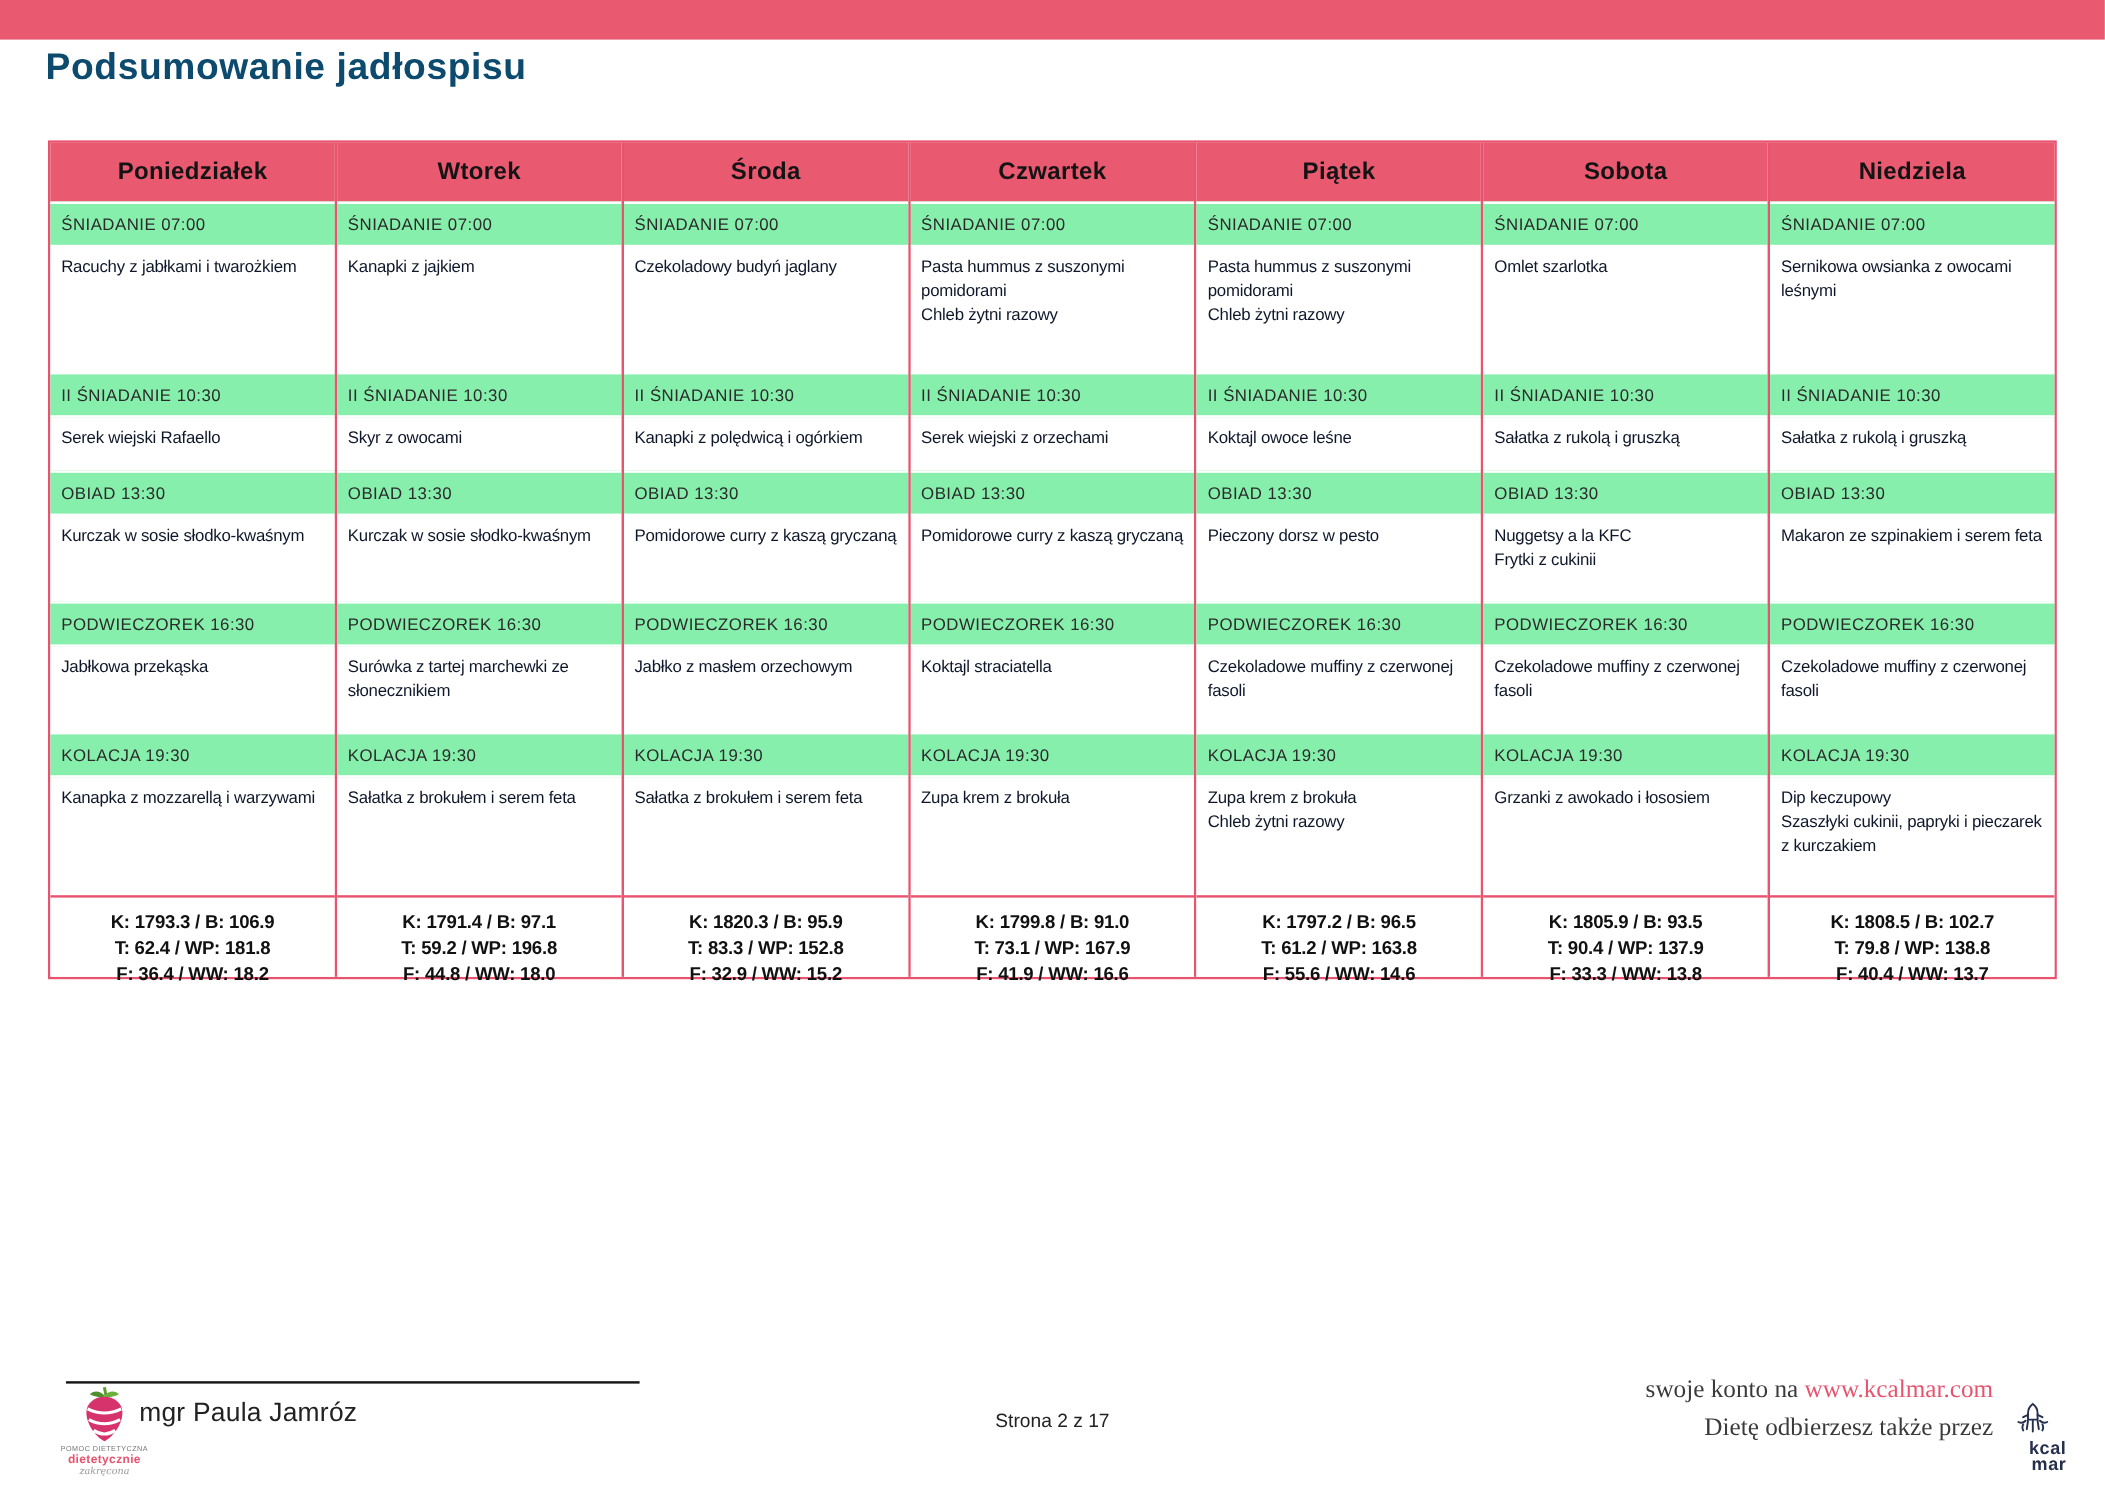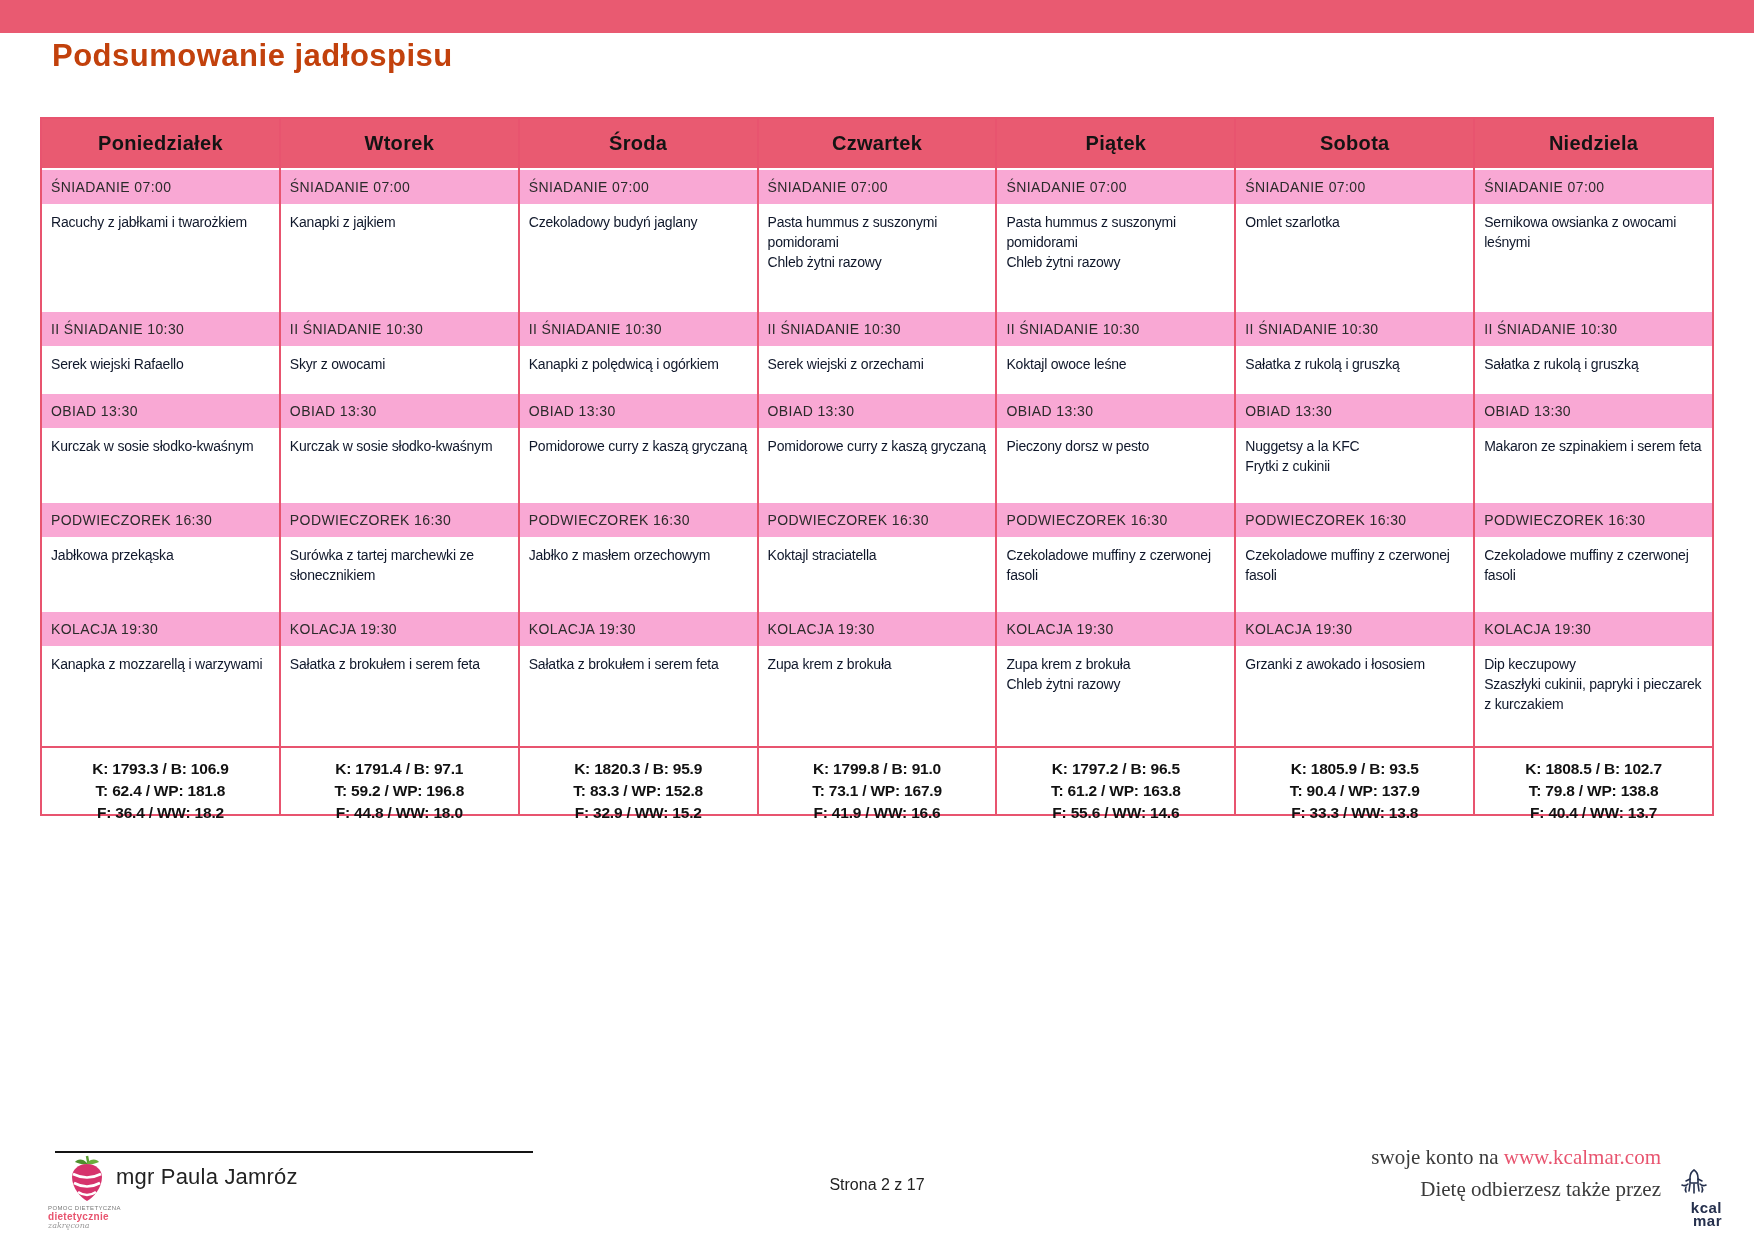--- a/index.html
+++ b/index.html
@@ -3,60 +3,60 @@
 <meta charset="utf-8">
 <style>
   * { margin:0; padding:0; box-sizing:border-box; }
   html,body { background:#ffffff; }
   body {
     width:1754px; height:1241px; position:relative; overflow:hidden;
     font-family:"Liberation Sans", sans-serif; color:#222;
   }
   .topbar { position:absolute; left:0; top:0; width:1754px; height:33px; background:#e95a71; }
   .page-title {
-    position:absolute; left:52px; top:38px; font-size:31px; font-weight:700;
-    color:#c2410c; letter-spacing:.5px;
+    position:absolute; left:38px; top:38px; font-size:31px; font-weight:700;
+    color:#0c4a6e; letter-spacing:.5px;
   }
 
   
   .menu-table {
     position:absolute; left:40px; top:117px; width:1674px;
     display:flex; border:2px solid #e8546f; background:#fff;
   }
   .col { flex:1 1 0; min-width:0; display:flex; flex-direction:column; border-left:2px solid #e8546f; }
   .col:first-child { border-left:none; }
   .cell { width:100%; }
   .day {
     height:49px; background:#e95a71; color:#141414;
     font-size:20px; font-weight:700; letter-spacing:.3px;
     display:flex; align-items:center; justify-content:center;
   }
   .band {
-    height:38px; background:#f9a8d4; color:#2b2b2b; font-size:14px; letter-spacing:.4px;
+    height:38px; background:#86efac; color:#2b2b2b; font-size:14px; letter-spacing:.4px;
     display:flex; align-items:center; padding:0 9px;
     border-top:2px solid #fff; border-bottom:2px solid #fff;
   }
   .meal {
     background:#fff; color:#0f172a; font-size:14px; letter-spacing:-.2px;
     line-height:1.42; padding:7px 9px 3px; white-space:pre-line;
   }
   .h-sn { height:104px; }
   .h-ii { height:44px; }
   .h-ob { height:71px; }
   .h-pw { height:71px; }
   .h-ko { height:98px; }
   .summary {
     height:68px; border-top:2px solid #e8546f; background:#fff;
     font-size:15.5px; font-weight:700; color:#111; text-align:center;
     line-height:22px; padding-top:10px; white-space:pre-line; letter-spacing:-.2px;
   }
 
   
   .footer-rule { position:absolute; left:55px; top:1151px; width:478px; border-top:2px solid #141414; }
-  .brand { position:absolute; left:48px; top:1155px; width:78px; }
+  .brand { position:absolute; left:48px; top:1155px; width:78px; text-align:center; }
   .brand svg { display:block; margin:0 auto; }
   .brand-small { font-size:6px; color:#777; letter-spacing:.4px; margin-top:2px; }
   .brand-name { font-size:10px; font-weight:700; color:#e8546f; letter-spacing:.3px; }
   .brand-script { font-size:8px; color:#999; font-style:italic; font-family:"DejaVu Serif", serif; margin-top:-1px; }
   .dietitian { position:absolute; left:116px; top:1164px; font-size:22px; color:#222; letter-spacing:.2px; }
   .page-number { position:absolute; left:0; top:1176px; width:1754px; text-align:center; font-size:16px; color:#222; }
 
   .promo {
     position:absolute; right:93px; top:1141px; text-align:right;
     font-family:"Liberation Serif", serif; font-size:21px; color:#3a3a3a; line-height:32px;

